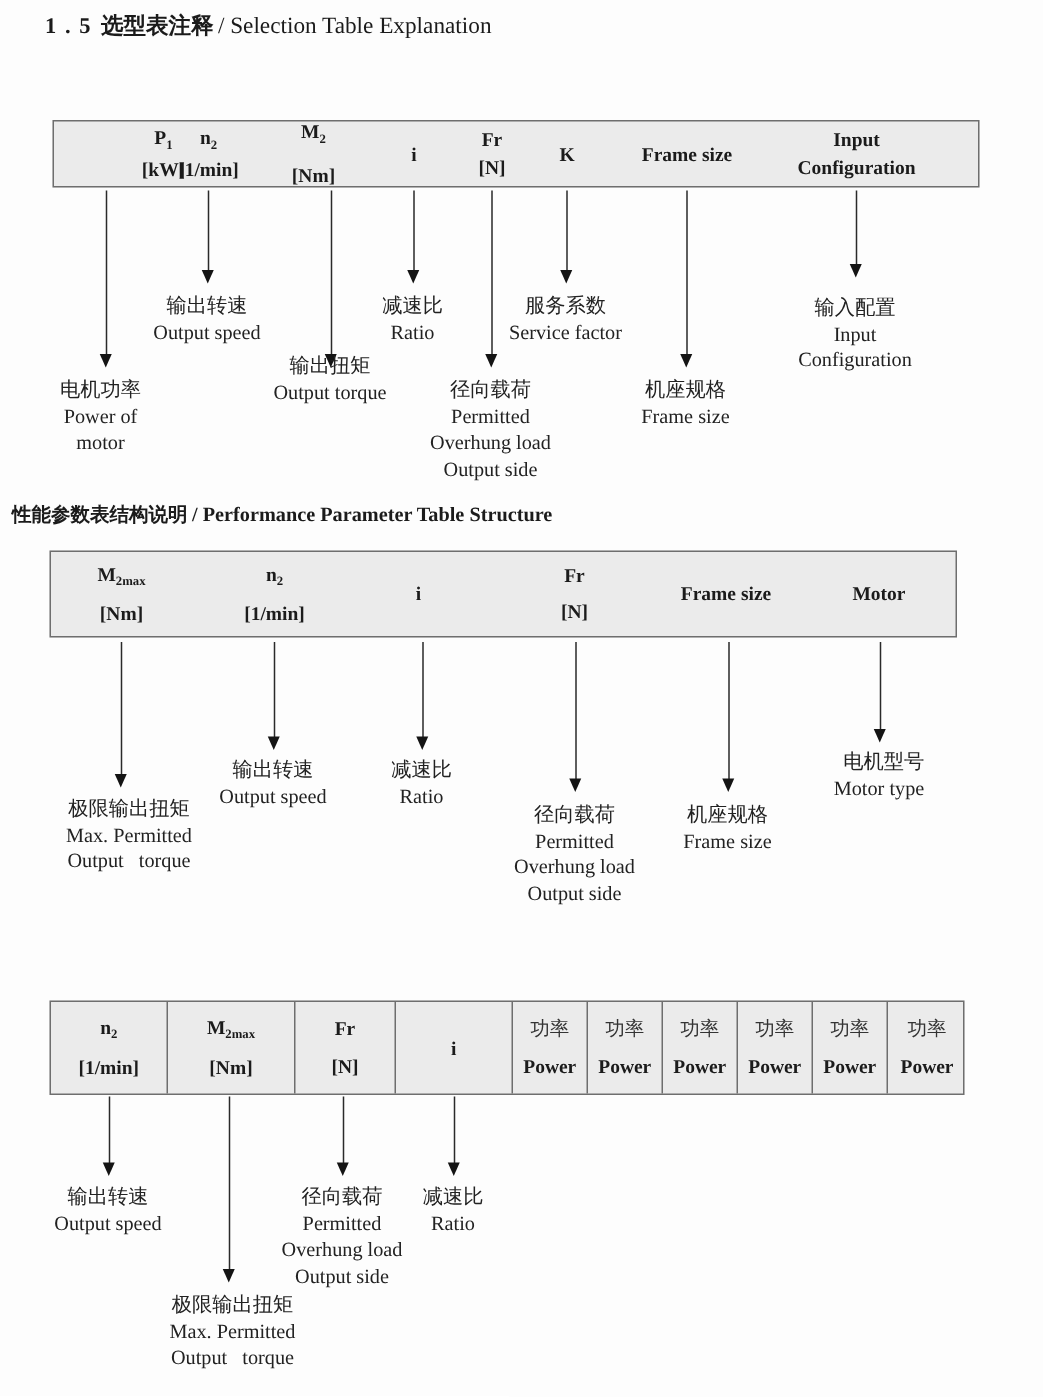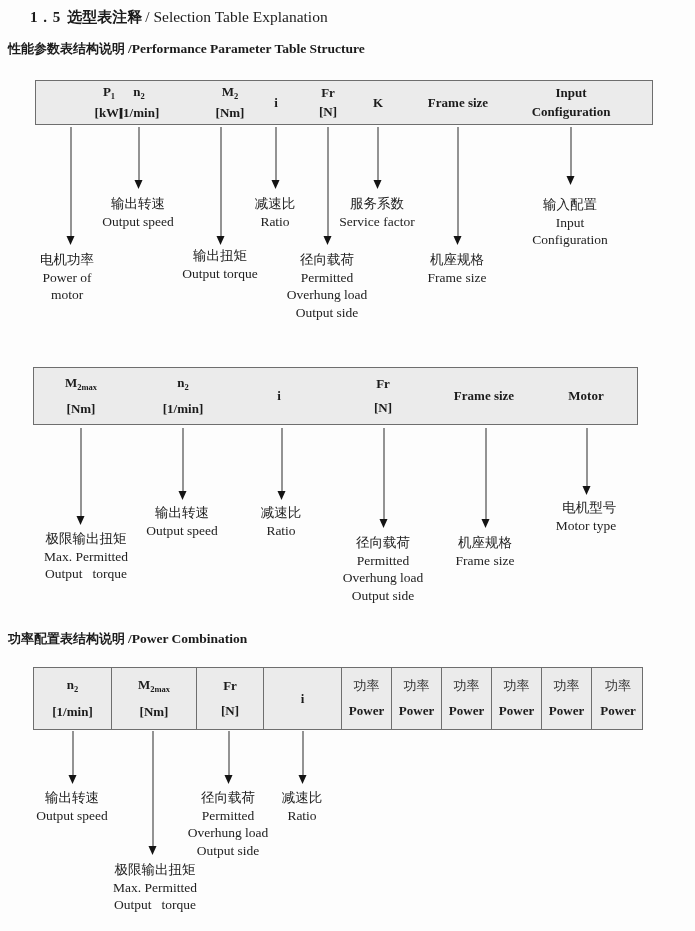--- a/index.html
+++ b/index.html
@@ -50,34 +50,31 @@
 </style>
 </head>
 <body>
 
 <div class="page">
 
   <div class="doc-title">
     <span class="num">1 . 5</span><span class="zh">选型表注释</span><span class="en">/ Selection Table Explanation</span>
   </div>
 
-  <div class="sec-heading" style="top:39px;">
-    <span class="zh">性能参数表结构说明</span><span class="en">/Performance Parameter Table Structure</span>
-  </div>
 
   <div class="htable" style="left:35px;top:80px;width:618px;height:45px;">
     <div class="hcell" style="left:35px;margin-left:38px;">
       <div><span>P</span><span class="sub">1</span></div>
       <div>[kW]</div>
     </div>
     <div class="hcell" style="left:103px;">
       <div><span>n</span><span class="sub">2</span></div>
       <div>[1/min]</div>
     </div>
-    <div class="hcell" style="left:194px;">
+    <div class="hcell" style="left:173px;justify-content:space-between;">
       <div><span>M</span><span class="sub">2</span></div>
       <div>[Nm]</div>
     </div>
     <div class="hcell" style="left:240px;">
       <div>i</div>
     </div>
     <div class="hcell" style="left:292px;">
       <div>Fr</div>
       <div>[N]</div>
     </div>
@@ -97,27 +94,30 @@
   <div class="arrow" style="left:138px;top:127px;height:62px;"></div>
   <div class="arrow" style="left:220px;top:127px;height:118px;"></div>
   <div class="arrow" style="left:275px;top:127px;height:62px;"></div>
   <div class="arrow" style="left:327px;top:127px;height:118px;"></div>
   <div class="arrow" style="left:377px;top:127px;height:62px;"></div>
   <div class="arrow" style="left:457px;top:127px;height:118px;"></div>
   <div class="arrow" style="left:570px;top:127px;height:58px;"></div>
 
   <div class="lbl" style="left:67px;top:251px;">电机功率<br>Power of<br>motor</div>
   <div class="lbl" style="left:138px;top:195px;">输出转速<br>Output speed</div>
-  <div class="lbl" style="left:220px;top:247px;">输出扭矩<br>Output torque</div>
+  <div class="lbl" style="left:220px;top:235px;">输出扭矩<br>Output torque</div>
   <div class="lbl" style="left:275px;top:195px;">减速比<br>Ratio</div>
   <div class="lbl" style="left:327px;top:251px;">径向载荷<br>Permitted<br>Overhung load<br>Output side</div>
   <div class="lbl" style="left:377px;top:195px;">服务系数<br>Service factor</div>
   <div class="lbl" style="left:457px;top:251px;">机座规格<br>Frame size</div>
   <div class="lbl" style="left:570px;top:196px;">输入配置<br>Input<br>Configuration</div>
 
+  <div class="sec-heading" style="top:334px;">
+    <span class="zh">性能参数表结构说明</span><span class="en">/ Performance Parameter Table Structure</span>
+  </div>
 
   <div class="htable" style="left:33px;top:367px;width:605px;height:58px;">
     <div class="hcell" style="left:47px;">
       <div><span>M</span><span class="sub">2max</span></div>
       <div>[Nm]</div>
     </div>
     <div class="hcell" style="left:149px;">
       <div><span>n</span><span class="sub">2</span></div>
       <div>[1/min]</div>
     </div>
@@ -143,23 +143,20 @@
   <div class="arrow" style="left:485px;top:428px;height:100px;"></div>
   <div class="arrow" style="left:586px;top:428px;height:67px;"></div>
 
   <div class="lbl" style="left:86px;top:530px;">极限输出扭矩<br>Max. Permitted<br>Output   torque</div>
   <div class="lbl" style="left:182px;top:504px;">输出转速<br>Output speed</div>
   <div class="lbl" style="left:281px;top:504px;">减速比<br>Ratio</div>
   <div class="lbl" style="left:383px;top:534px;">径向载荷<br>Permitted<br>Overhung load<br>Output side</div>
   <div class="lbl" style="left:485px;top:534px;">机座规格<br>Frame size</div>
   <div class="lbl" style="left:586px;top:499px;text-align:right;">电机型号<br>Motor type</div>
 
-  <div class="sec-heading" style="top:629px;">
-    <span class="zh">功率配置表结构说明</span><span class="en">/Power Combination</span>
-  </div>
 
   <div class="htable t3" style="left:33px;top:667px;width:610px;height:63px;">
     <div class="t3cell" style="width:78px;">
       <div><span>n</span><span class="sub">2</span></div>
       <div>[1/min]</div>
     </div>
     <div class="t3cell" style="width:85px;">
       <div><span>M</span><span class="sub">2max</span></div>
       <div>[Nm]</div>
     </div>

